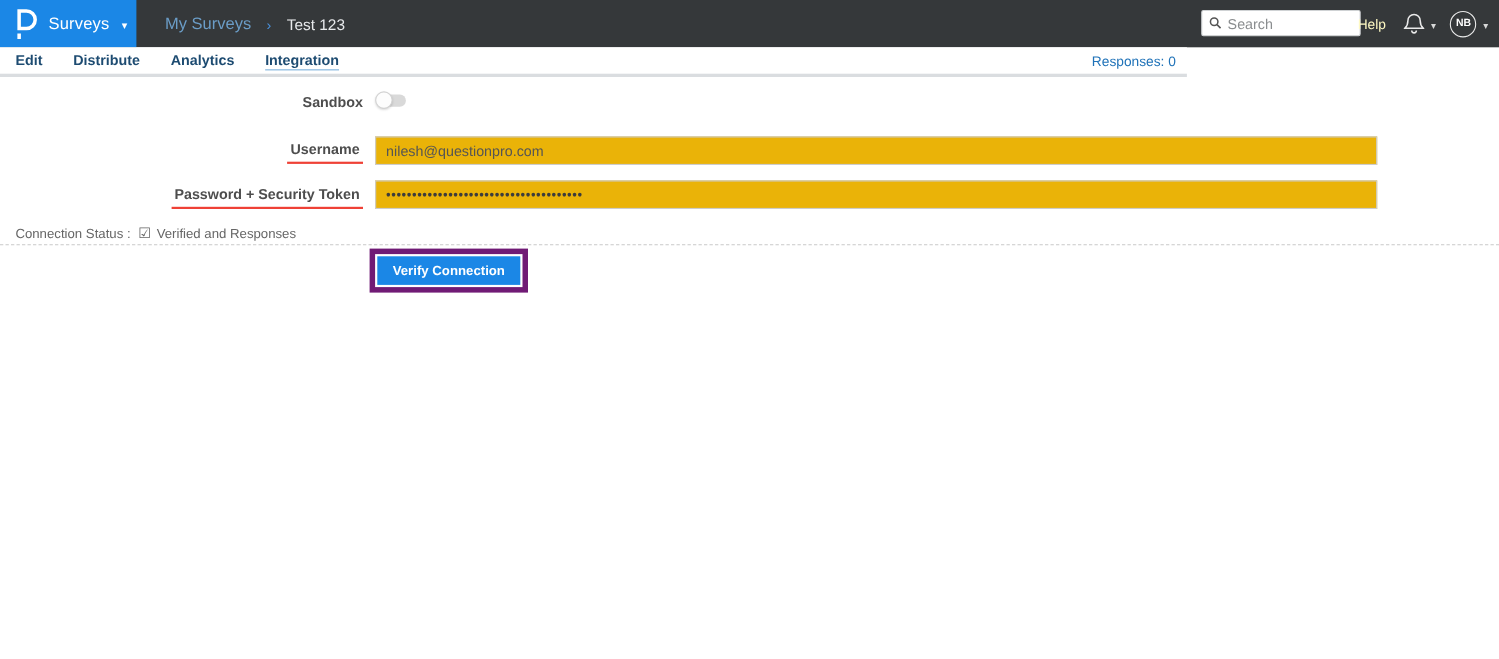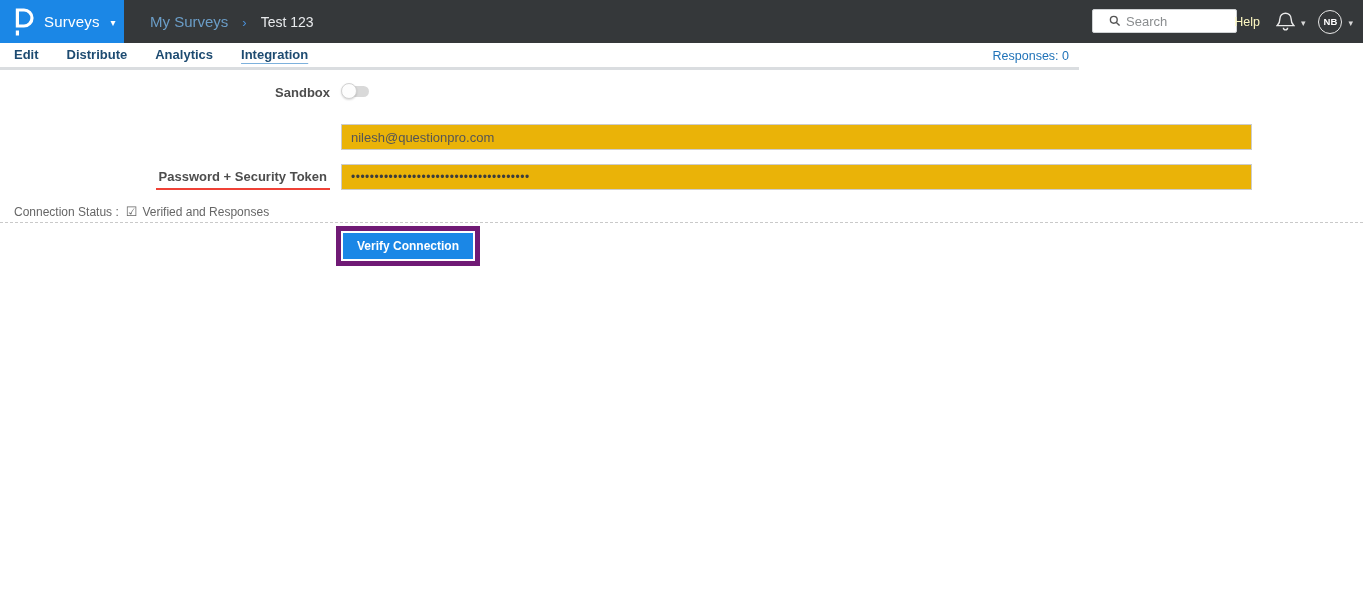--- a/index.html
+++ b/index.html
@@ -14,21 +14,21 @@
   .logo-icon { margin-left:14px; display:flex; align-items:center; }
   .product-label { color:#ffffff; font-size:15px; margin-left:10px; letter-spacing:.2px; }
   .logo-caret { color:#ffffff; font-size:10px; margin-left:11px; margin-top:2px; }
 
   .breadcrumb { position:absolute; left:150px; top:0; height:43px; display:flex; align-items:center; }
   .bc-parent { color:#6b9dc7; font-size:15px; cursor:pointer; }
   .bc-sep { color:#4a90d9; font-size:13px; margin:0 14px; margin-top:1px; }
   .bc-current { color:#e8eaec; font-size:14px; }
 
   .search-box { position:absolute; left:1092px; top:9px; width:145px; height:24px; background:#fff;
-    border:1px solid #cfd2d4; border-radius:2px; display:flex; align-items:center; padding:0 16px; }
+    border:1px solid #cfd2d4; border-radius:2px; display:flex; align-items:center; padding:0 6px; }
   .search-box svg { flex:0 0 auto; }
   .search-input { border:none; outline:none; width:100%; margin-left:5px; font-size:13px; color:#444;
     font-family:"Liberation Sans", sans-serif; background:transparent; }
   .search-input::placeholder { color:#8a8d8f; }
 
   .nav-right { position:absolute; right:10px; top:0; height:43px; display:flex; align-items:center; }
   .help-link { color:#fef9c3; font-size:12.5px; cursor:pointer; }
   .bell-wrap { display:flex; align-items:center; margin-left:16px; cursor:pointer; }
   .small-caret { color:#d8d8d8; font-size:9px; margin-left:6px; margin-top:2px; }
   .avatar-wrap { display:flex; align-items:center; margin-left:13px; cursor:pointer; }
@@ -124,20 +124,23 @@
   </div>
 
   <div class="field-label" style="top:85px;">
     <span>Sandbox</span>
   </div>
   <div class="toggle">
     <span class="toggle-track"></span>
     <span class="toggle-knob"></span>
   </div>
 
+  <div class="field-label" style="top:128px;">
+    <span class="red-underline">Username</span>
+  </div>
   <input class="text-input" style="top: 124px;" type="text" value="nilesh@questionpro.com">
 
   <div class="field-label" style="top:169px;">
     <span class="red-underline">Password + Security Token</span>
   </div>
   <input class="text-input masked" style="top: 164px;" type="text" value="••••••••••••••••••••••••••••••••••••••">
 
   <div class="conn-status">
     <span>Connection Status :</span>
     <span class="conn-check">☑</span>

